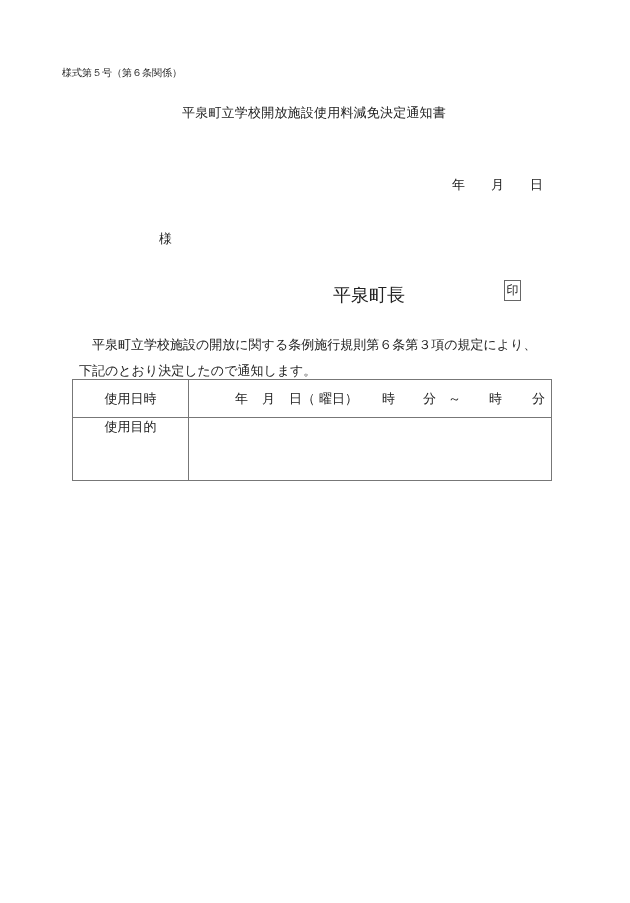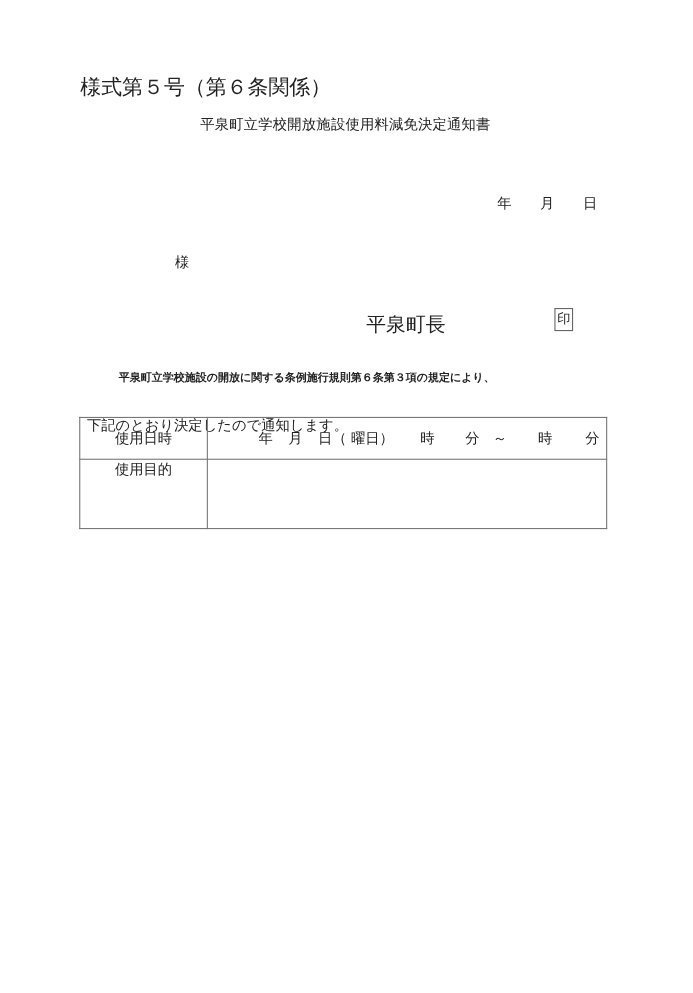--- a/index.html
+++ b/index.html
@@ -10,37 +10,37 @@
   body {
     width: 630px;
     height: 903px;
     position: relative;
     overflow: hidden;
     font-family: "DejaVu Serif", "Liberation Serif", serif;
     color: #222222;
     font-size: 13px;
   }
   .abs { position: absolute; white-space: nowrap; }
-  #form-number { left: 73px; top: 66px; font-size: 19px; }
+  #form-number { left: 62px; top: 66px; font-size: 10px; }
   #doc-title { left: 182px; top: 104px; font-size: 13px; letter-spacing: 0.2px; }
   #date-line { left: 452px; top: 176px; font-size: 13px; }
   #date-line span { display: inline-block; }
   #date-line .gap { width: 26px; }
   #recipient { left: 159px; top: 230px; font-size: 13px; }
   #sender { left: 333px; top: 283px; font-size: 18px; }
   #seal {
     left: 504px; top: 280px;
     width: 15px; height: 19px;
     border: 1px solid #666;
     font-size: 12px;
     line-height: 19px;
     text-align: center;
   }
-  #body-line1 { left: 108px; top: 336px; font-size: 10px; font-weight: bold; }
-  #body-line2 { left: 79px; top: 378px; font-size: 13px; text-align: center; }
+  #body-line1 { left: 92px; top: 336px; font-size: 13px; }
+  #body-line2 { left: 79px; top: 362px; font-size: 13px; text-align: center; }
 
   #detail-table {
     position: absolute;
     left: 72px;
     top: 379px;
     width: 480px;
     border-collapse: collapse;
     table-layout: fixed;
   }
   #detail-table td {

